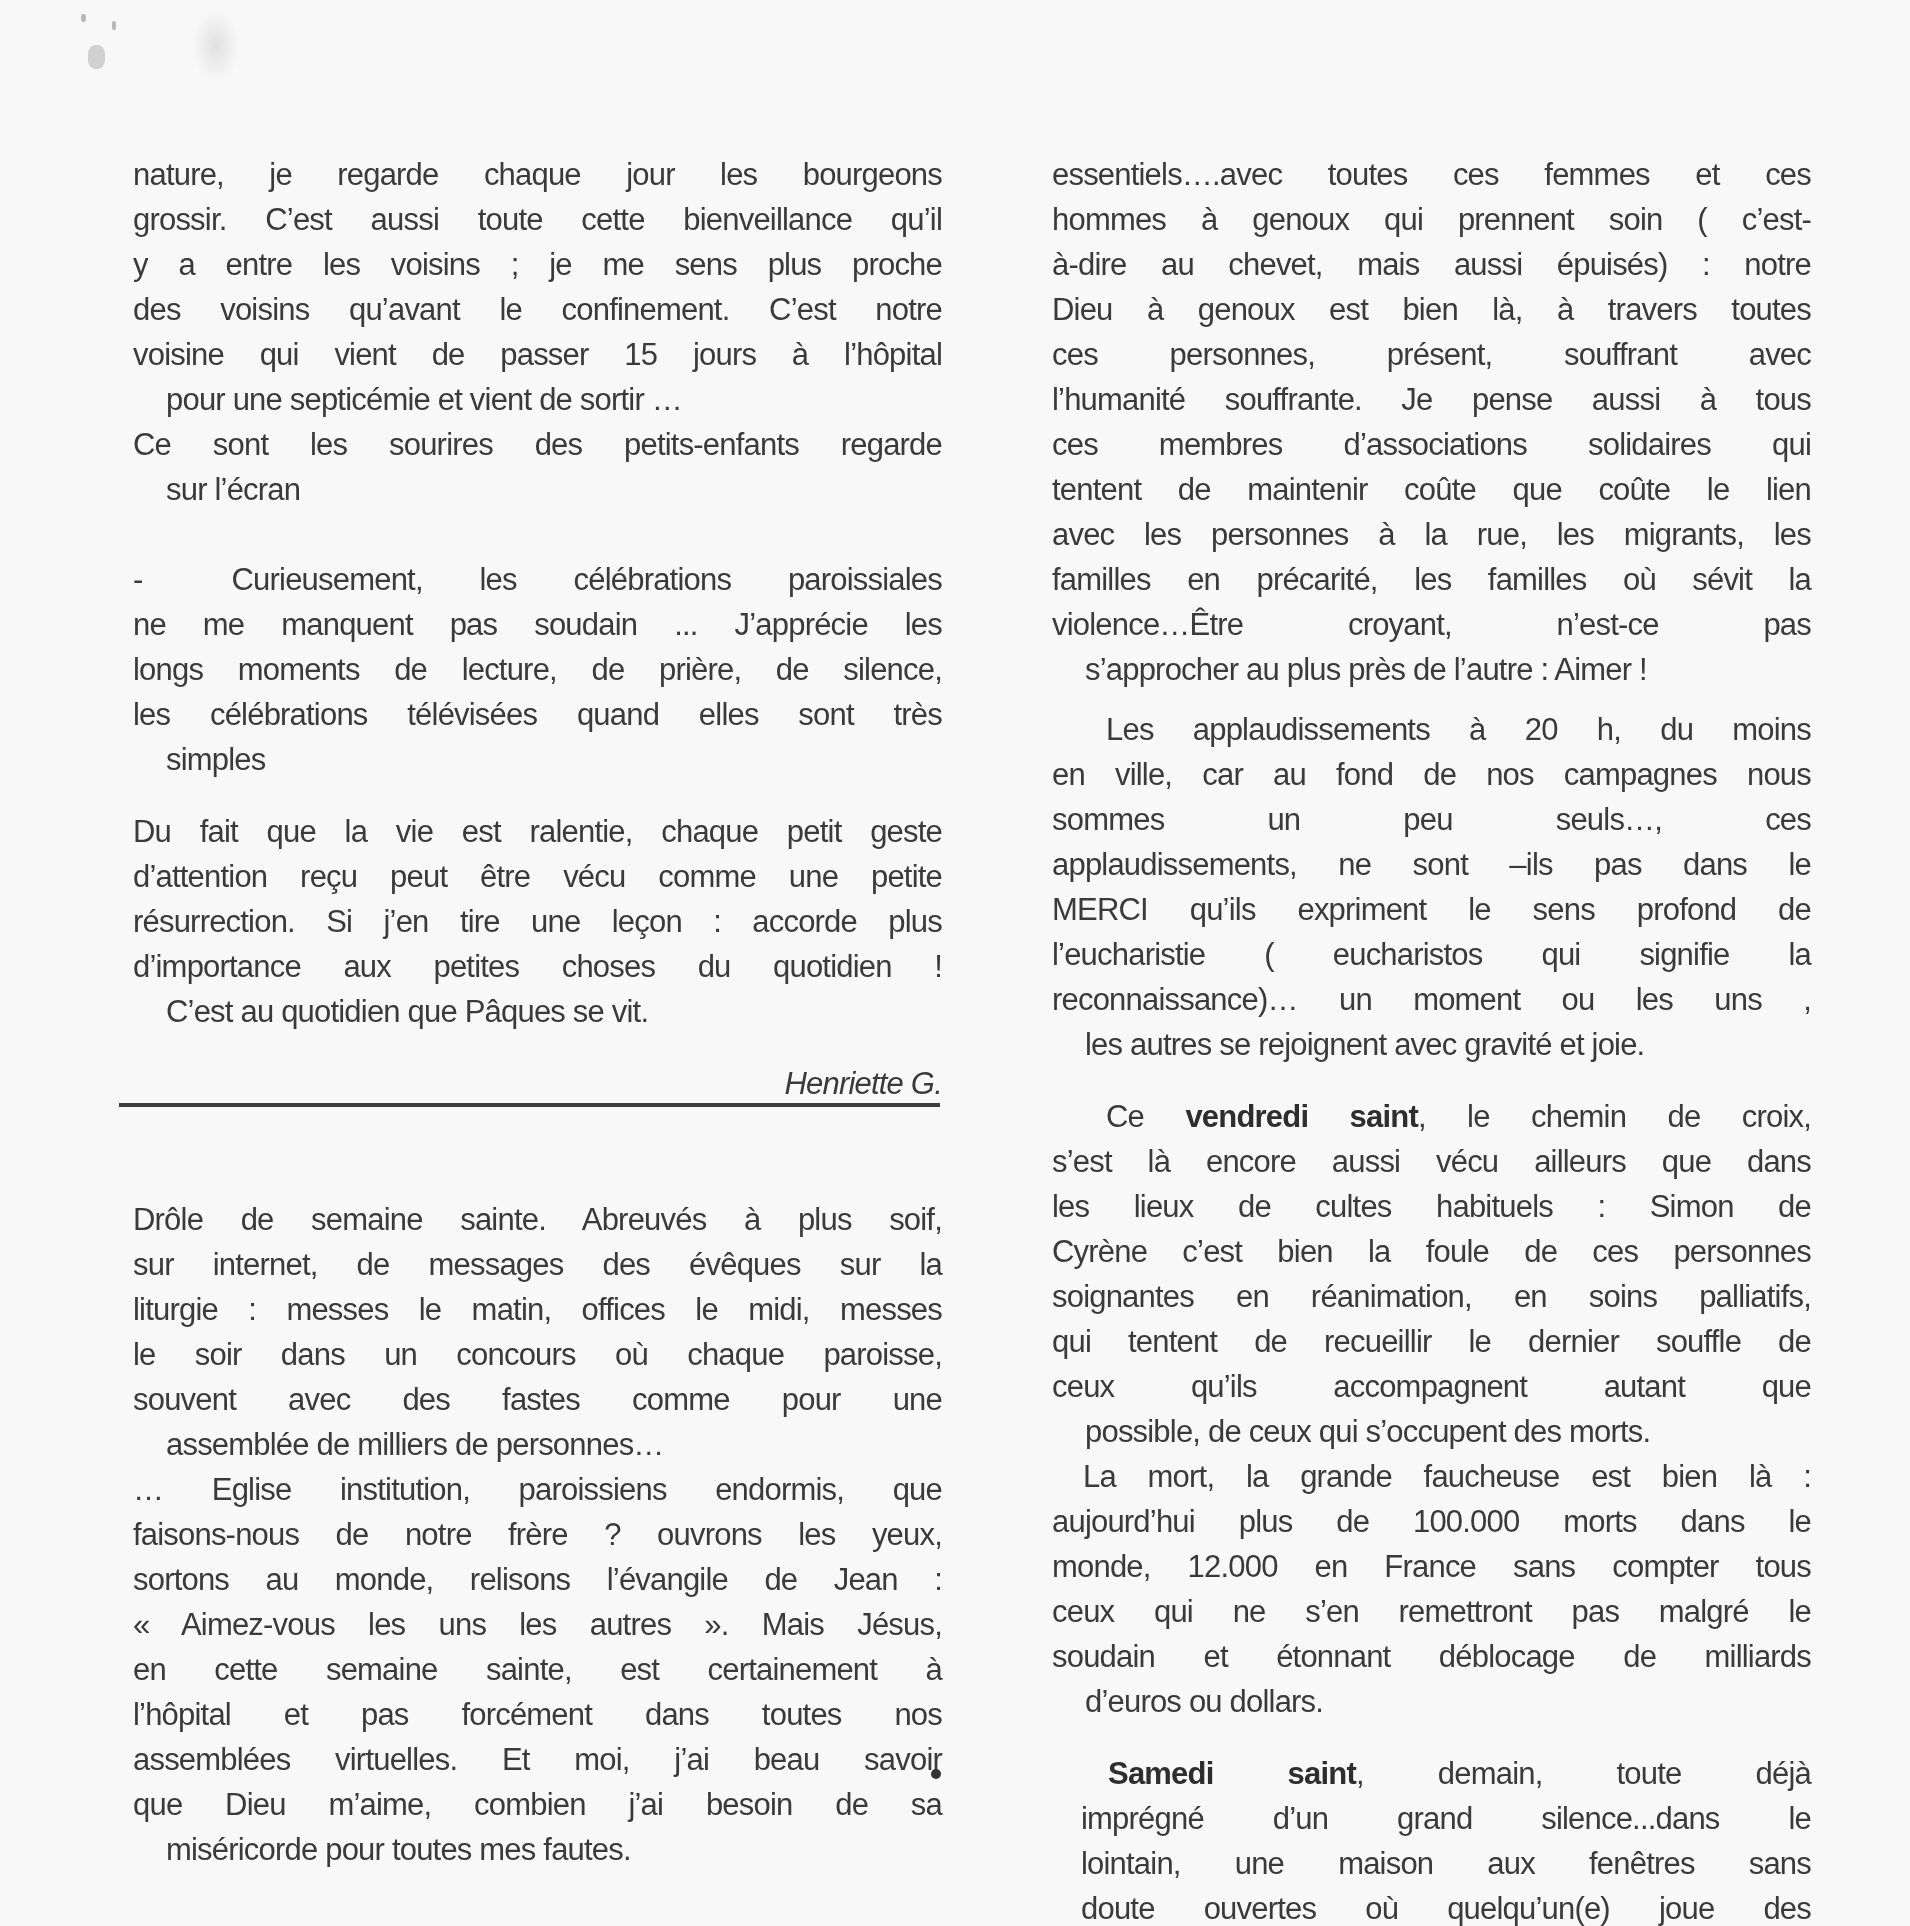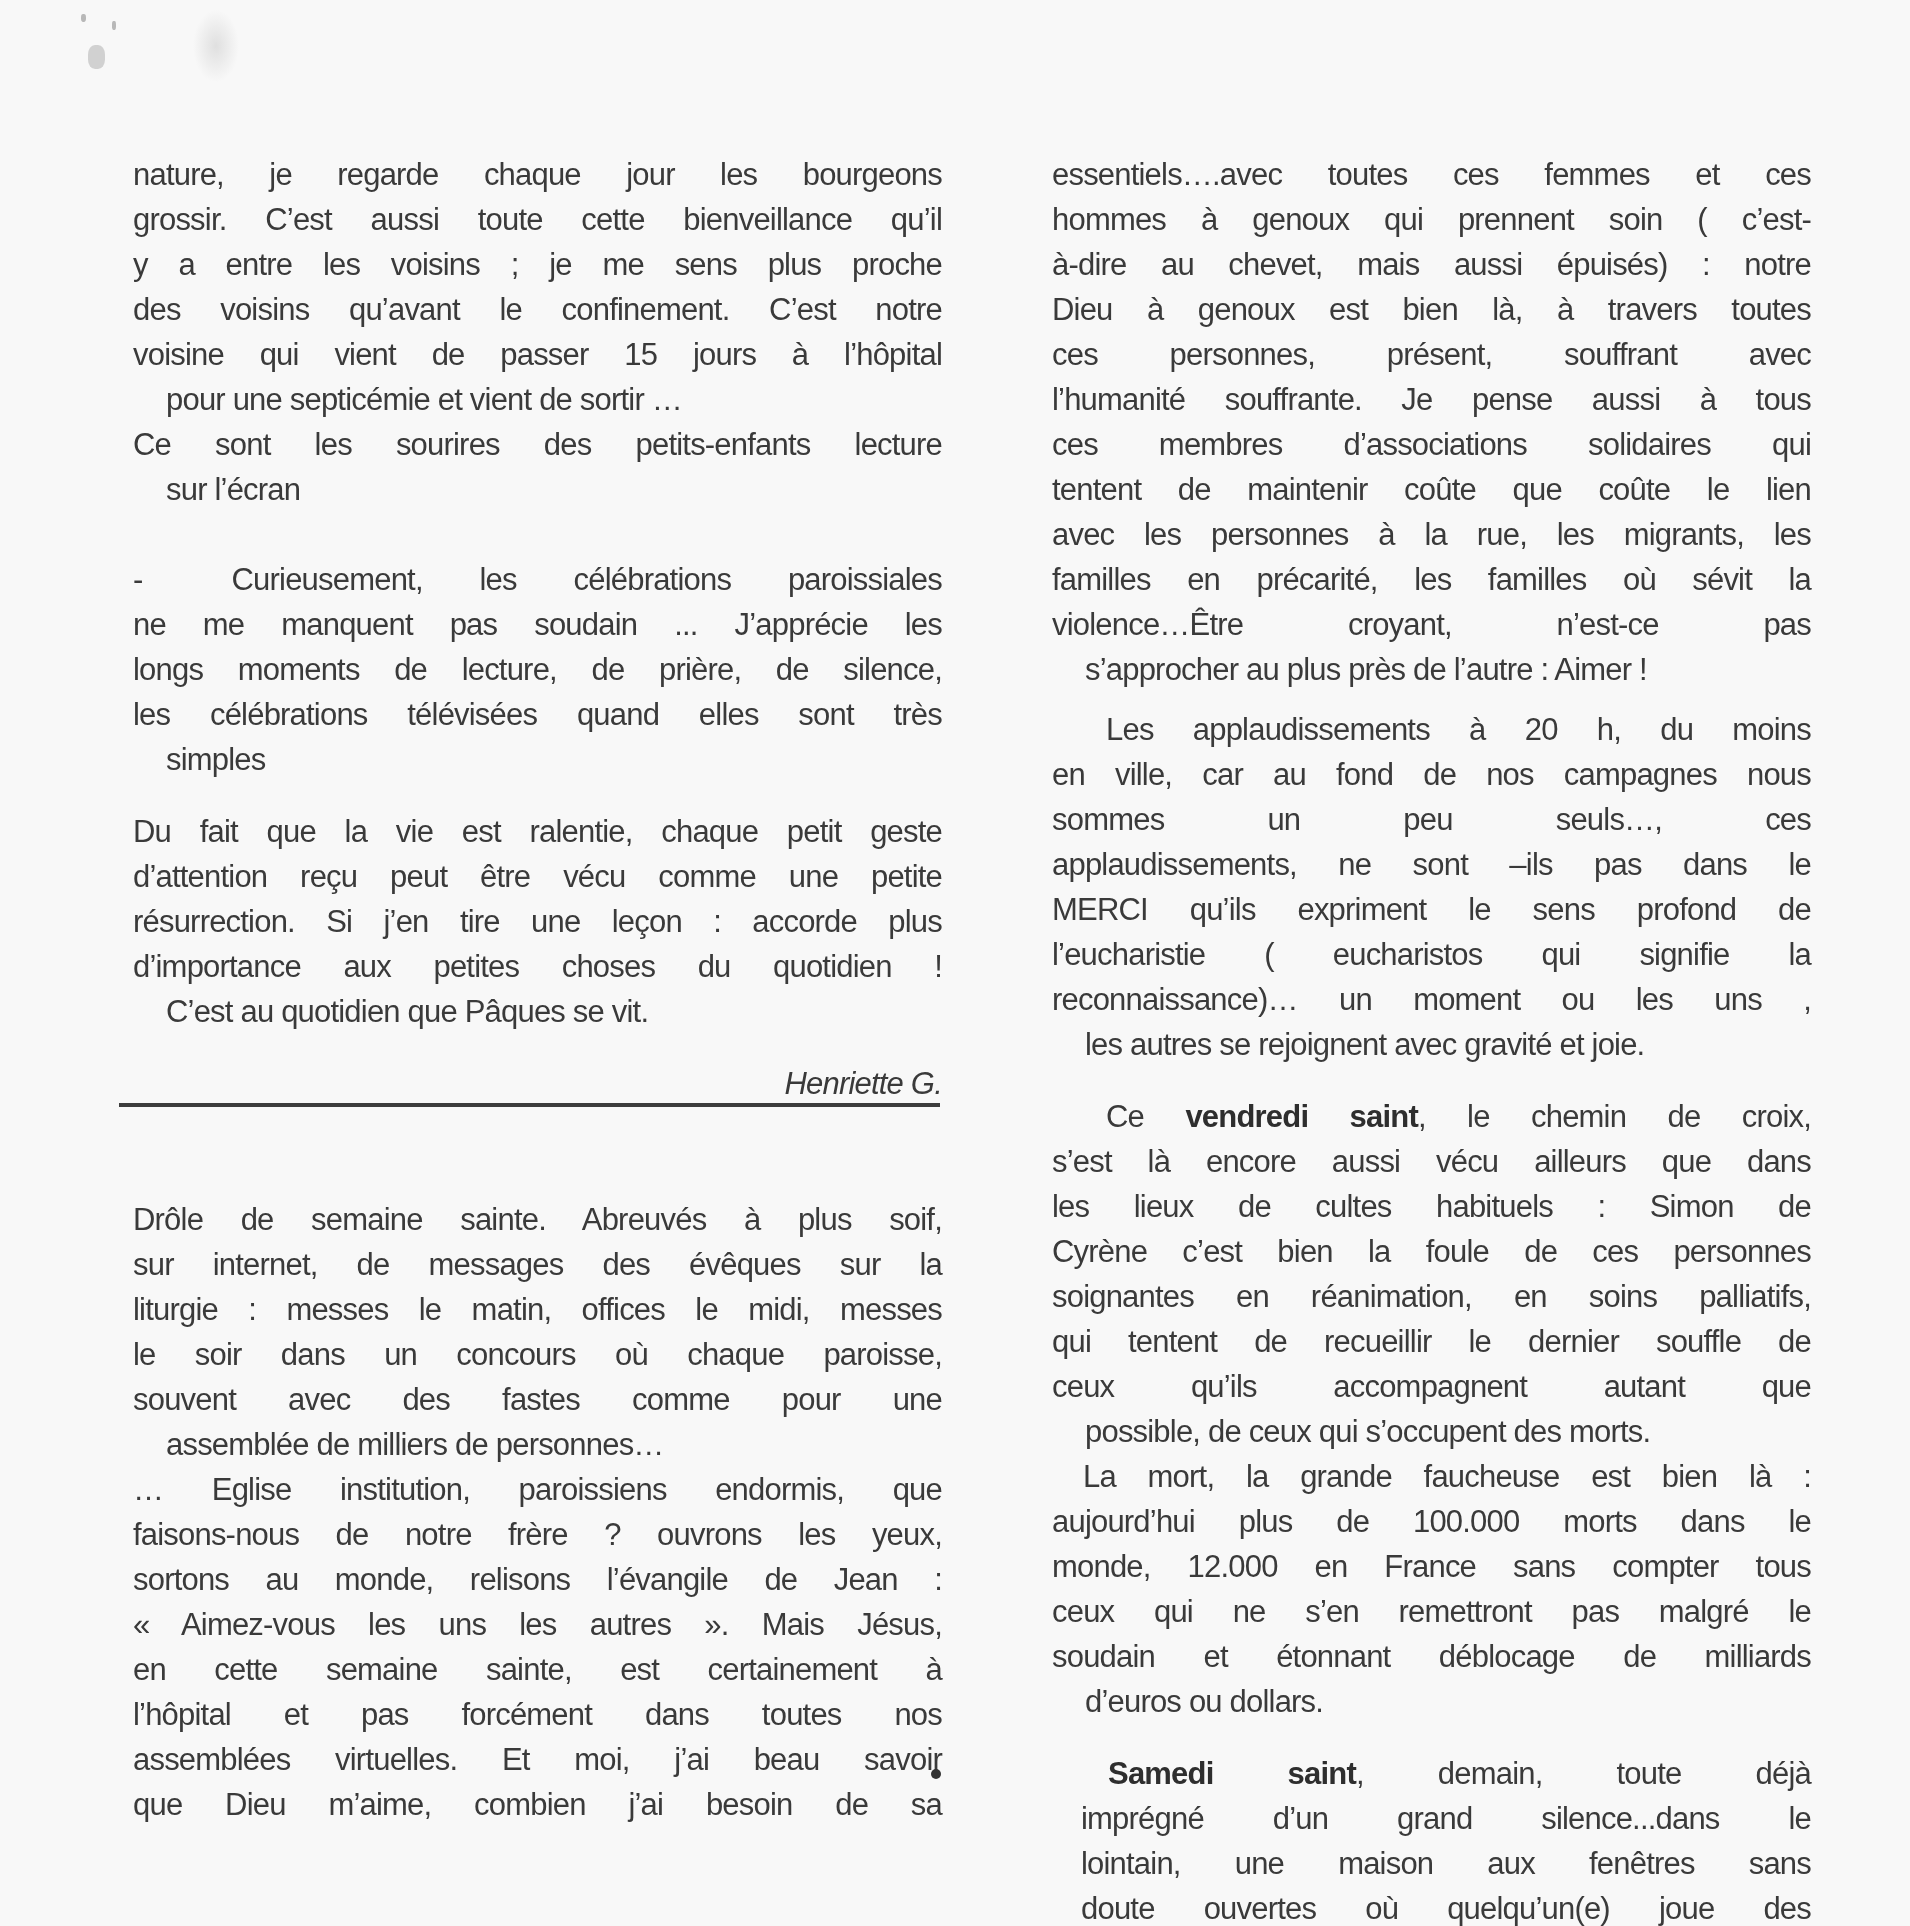--- a/index.html
+++ b/index.html
@@ -47,21 +47,21 @@
 <div class="speck" style="left:88px;top:45px;width:17.3px;height:24px;opacity:0.6;"></div>
 
 <div class="col col-left">
   <div>
     <span class="line">nature, je regarde chaque jour les bourgeons</span>
     <span class="line">grossir. C’est aussi toute cette bienveillance qu’il</span>
     <span class="line">y a entre les voisins ; je me sens plus proche</span>
     <span class="line">des voisins qu’avant le confinement. C’est notre</span>
     <span class="line">voisine qui vient de passer 15 jours à l’hôpital</span>
     <span class="line last">pour une septicémie et vient de sortir …</span>
-    <span class="line">Ce sont les sourires des petits-enfants lecture</span>
+    <span class="line">Ce sont les sourires des petits-enfants regarde</span>
     <span class="line last">sur l’écran</span>
   </div>
   <div class="gap-l"></div>
   <div>
     <span class="line"><span>-</span><span class="tab"></span><span>Curieusement, les célébrations paroissiales</span></span>
     <span class="line">ne me manquent pas soudain ... J’apprécie les</span>
     <span class="line">longs moments de lecture, de prière, de silence,</span>
     <span class="line">les célébrations télévisées quand elles sont très</span>
     <span class="line last">simples</span>
   </div>
@@ -84,20 +84,21 @@
     <span class="line">souvent avec des fastes comme pour une</span>
     <span class="line last">assemblée de milliers de personnes…</span>
     <span class="line">… Eglise institution, paroissiens endormis, que</span>
     <span class="line">faisons-nous de notre frère ? ouvrons les yeux,</span>
     <span class="line">sortons au monde, relisons l’évangile de Jean :</span>
     <span class="line">« Aimez-vous les uns les autres ». Mais Jésus,</span>
     <span class="line">en cette semaine sainte, est certainement à</span>
     <span class="line">l’hôpital et pas forcément dans toutes nos</span>
     <span class="line">assemblées virtuelles. Et moi, j’ai beau savoir</span>
     <span class="line">que Dieu m’aime, combien j’ai besoin de sa</span>
+    <span class="line last">miséricorde pour toutes mes fautes.</span>
   </div>
   <div class="gap-m"></div>
 
 </div>
 
 <div class="sep" style="left:119px;top:1103px;width:821px;"></div>
 
 <div class="col col-right">
   <div class="indent-r">
     <span class="line">essentiels….avec toutes ces femmes et ces</span>

